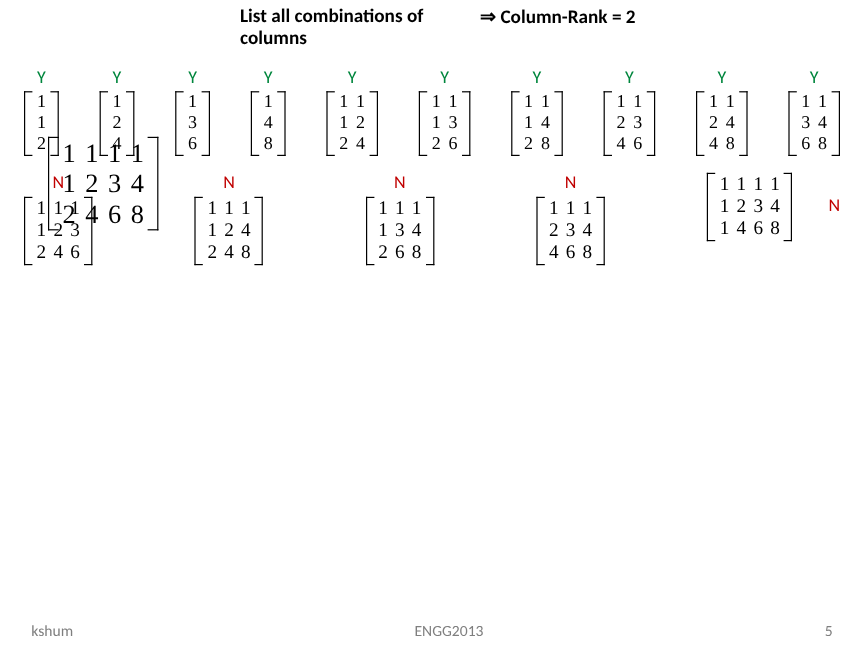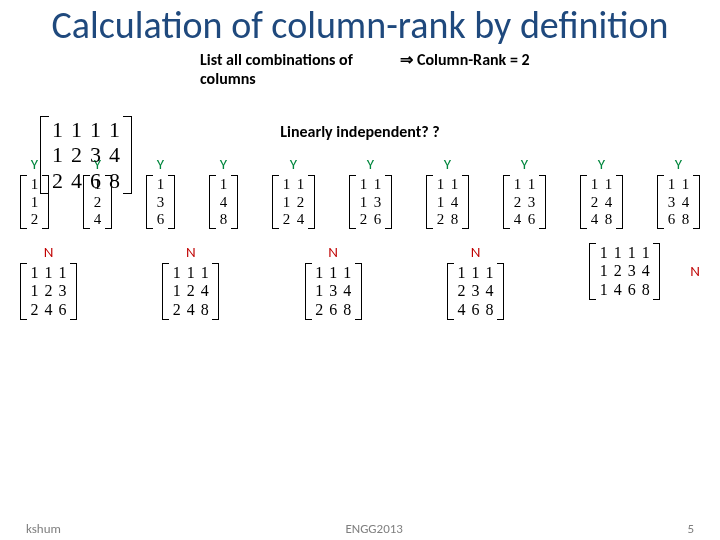--- a/index.html
+++ b/index.html
@@ -122,21 +122,20 @@
     justify-content: space-between;
     padding: 0 26px;
     font-size: 13px;
     color: #7f7f7f;
   }
 </style>
 </head>
 <body>
 <div class="slide">
 
-  <div class="title">Calculation of column-rank by definition</div>
 
   <div class="big-matrix"><span class="matrix">
         <span class="bracket left"></span>
         <span class="mtable" style="grid-template-columns: repeat(4, auto);">
           <span>1</span>
           <span>1</span>
           <span>1</span>
           <span>1</span>
           <span>1</span>
           <span>2</span>
@@ -151,21 +150,20 @@
       </span></div>
 
   <div class="subtitle-row">
     <div class="subtitle-left">List all combinations of columns</div>
     <div class="subtitle-right">
       <span class="arrow">⇒</span>
       <span>Column-Rank = 2</span>
     </div>
   </div>
 
-  <div class="linearly">Linearly independent? ?</div>
 
   <div class="row row1">
       <div class="cell">
         <div class="label y-label">Y</div>
         <span class="matrix">
           <span class="bracket left"></span>
           <span class="mtable" style="grid-template-columns: repeat(1, auto);">
             <span>1</span>
             <span>1</span>
             <span>2</span>

